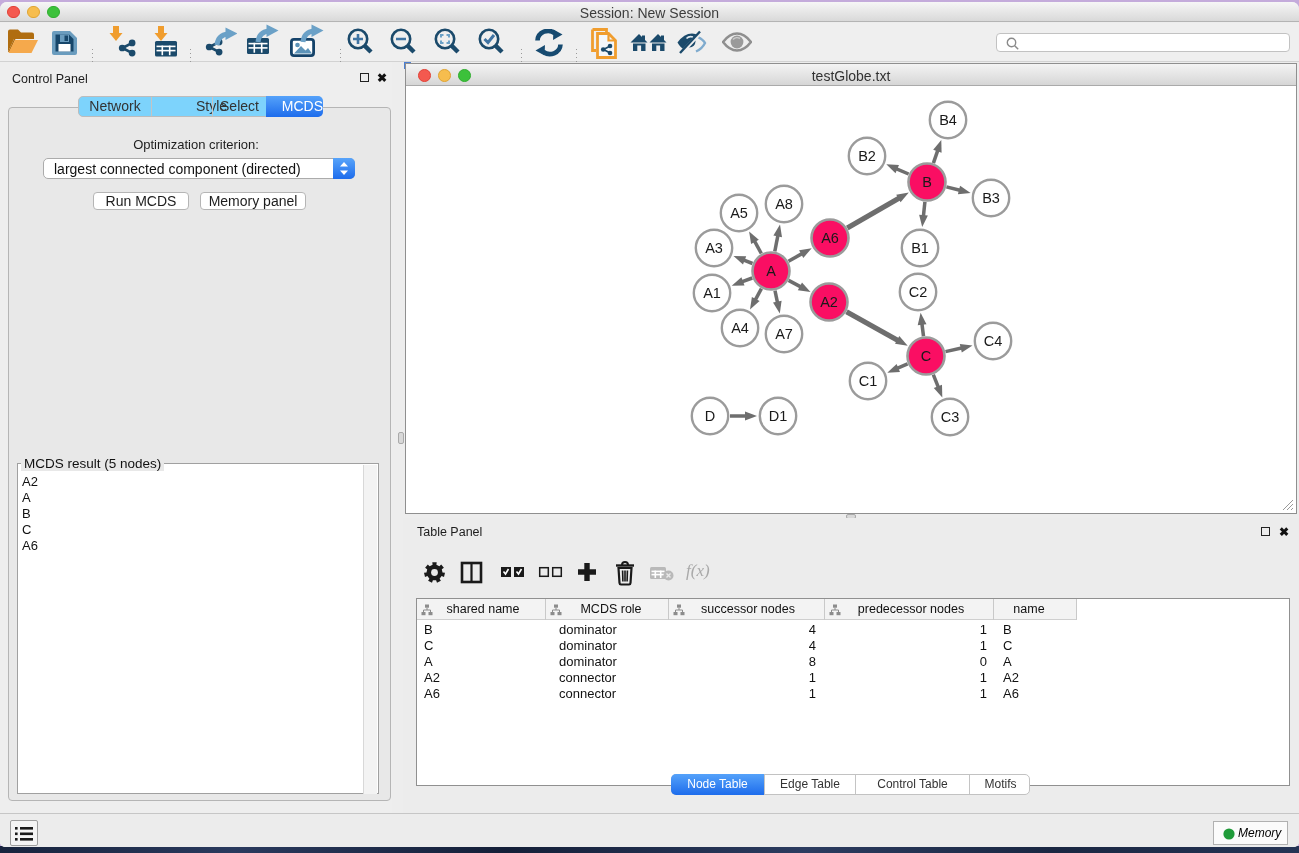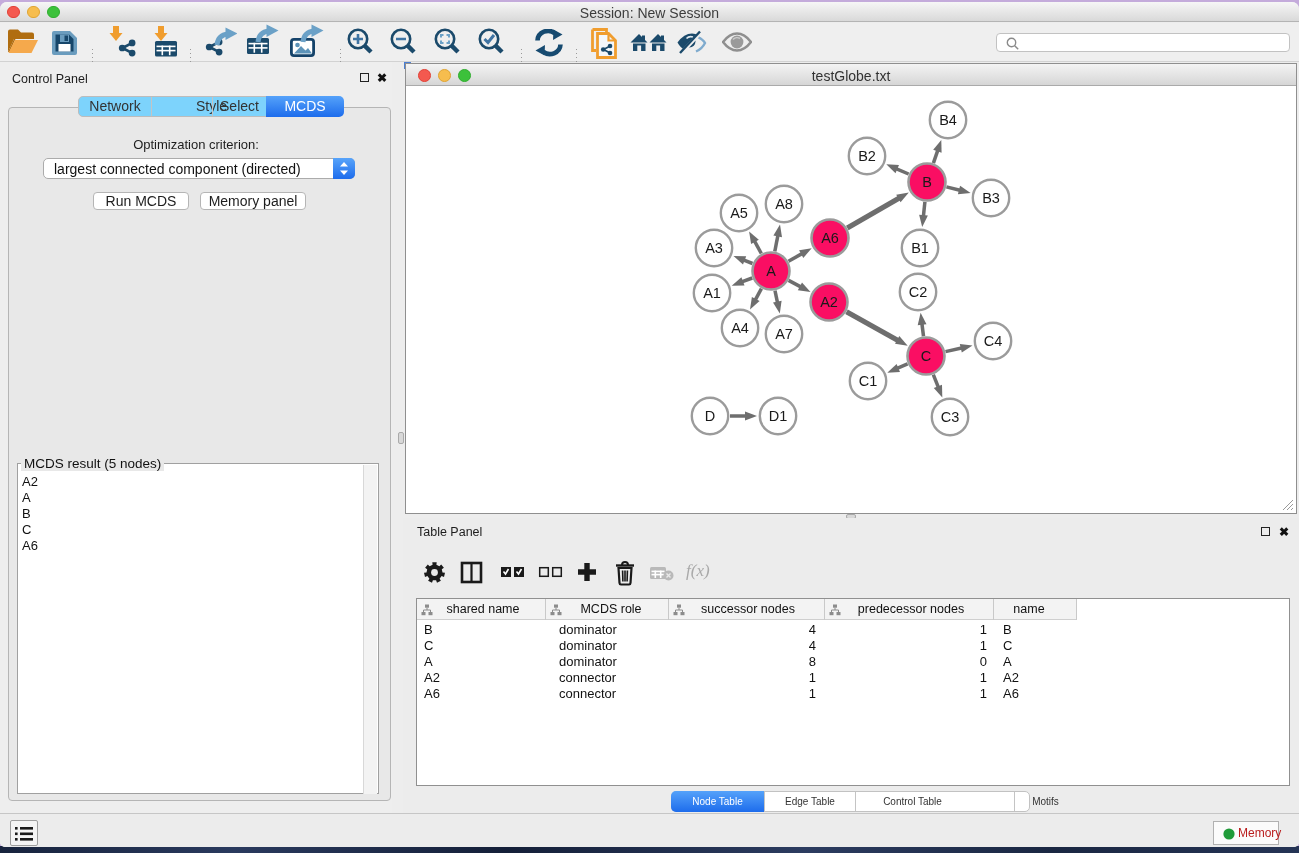--- a/index.html
+++ b/index.html
@@ -18,50 +18,50 @@
  border:1px solid #c2c2c2;border-radius:4px;}
 #leftpane{position:absolute;left:0;top:60px;width:392px;height:751px;background:#eeeeee;}
 .ptitle{position:absolute;font-size:12.5px;color:#1d1d1d;}
 .winbtn{position:absolute;width:9px;height:9px;border:1.6px solid #222;}
 .xbtn{position:absolute;font-size:12px;font-weight:bold;color:#111;}
 #cpanel{position:absolute;left:8px;top:105px;width:383px;height:694px;background:#e8e8e8;
  border:1px solid #b5b5b5;border-radius:4px;}
 #tabs{position:absolute;left:78px;top:94px;width:244px;height:21px;background:#7dd3fc;
  border:1px solid #bcbcbc;border-radius:5px;font-size:14px;color:#333;}
 .seg{position:absolute;top:0;height:19px;line-height:19px;text-align:center;border-left:1px solid #c4c4c4;}
-#mcdstab{position:absolute;left:187px;top:-1px;width:78px;height:21px;border-radius:0 5px 5px 0;
- background:linear-gradient(#55a2fa,#1d6cec);color:#fff;text-align:center;line-height:21px;}
+#mcdstab{position:absolute;left:187px;top:-1px;width:57px;height:21px;border-radius:0 5px 5px 0;
+ background:linear-gradient(#55a2fa,#1d6cec);color:#fff;text-align:right;line-height:21px;}
 #optlabel{position:absolute;left:0;top:135px;width:392px;text-align:center;font-size:13px;color:#1d1d1d;}
 #combo{position:absolute;left:43px;top:156px;width:312px;height:21px;background:#fff;
  border:1px solid #ababab;border-radius:5px;font-size:14px;color:#111;}
 #combo span{position:absolute;left:10px;top:2px;}
 #stepper{position:absolute;right:-1px;top:-1px;width:22px;height:21px;border-radius:0 5px 5px 0;
  background:linear-gradient(#58a4fa,#1d6cec);}
 .btn{position:absolute;height:18px;background:#fff;border:1px solid #b5b5b5;border-radius:4px;
  font-size:14px;color:#1d1d1d;text-align:center;line-height:17px;}
 #groupbox{position:absolute;left:17px;top:461px;width:362px;height:331px;background:#fff;border:1px solid #a0a0a0;}
 #grouplabel{position:absolute;left:21px;top:454px;background:#e8e8e8;padding:0 3px;font-size:13.5px;color:#111;}
 #gsb{position:absolute;right:1px;top:1px;width:14px;height:329px;background:#f3f3f3;border-left:1px solid #d8d8d8;}
 .li{position:absolute;left:22px;font-size:13px;color:#111;}
 #statusbar{position:absolute;left:0;top:811px;width:100%;height:34px;background:#ececec;border-top:1px solid #c6c6c6;}
 #listbtn{position:absolute;left:10px;top:818px;width:28px;height:26px;background:#f4f4f4;
  border:1px solid #9e9e9e;border-radius:2px;}
-#membtn{position:absolute;left:1213px;top:819px;width:66px;height:24px;background:#fbfbfb;
- border:1px solid #b1b1b1;font-size:12px;color:#b91c1c;}
+#membtn{position:absolute;left:1213px;top:819px;width:75px;height:24px;background:#fbfbfb;
+ border:1px solid #b1b1b1;font-size:12px;color:#000000;font-style:italic;}
 #netwin{position:absolute;left:405px;top:61px;width:892px;height:451px;background:#fff;border:1px solid #8f8f8f;}
 #nettitle{position:absolute;left:0;top:0;width:100%;height:22px;
  background:linear-gradient(#f4f4f4,#d6d6d6);border-bottom:1px solid #aaaaaa;font-size:14px;color:#323232;}
 .tl2{position:absolute;top:5px;width:12.8px;height:12.8px;border-radius:50%;}
 #tablepanel{position:absolute;left:403px;top:516px;width:896px;height:295px;background:#ececec;}
 #tbox{position:absolute;left:416px;top:596px;width:874px;height:188px;background:#fff;border:1px solid #909090;}
 #thead{position:absolute;left:417px;top:597px;width:659px;height:21px;background:#f3f3f3;border-bottom:1px solid #cfcfcf;}
 .hl{position:absolute;top:600px;font-size:12.5px;color:#111;text-align:center;}
 .cell{position:absolute;font-size:13px;color:#111;height:16px;line-height:16px;}
-#btabs{position:absolute;left:671px;top:789px;width:359px;height:21px;background:#fff;
- border:1px solid #c2c2c2;border-radius:5px;font-size:10px;color:#333;}
+#btabs{position:absolute;left:671px;top:772px;width:359px;height:21px;background:#fff;
+ border:1px solid #c2c2c2;border-radius:5px;font-size:12px;color:#333;}
 #nodetab{position:absolute;left:-1px;top:-1px;width:93px;height:21px;border-radius:5px 0 0 5px;
  background:linear-gradient(#55a2fa,#1d6cec);color:#fff;text-align:center;line-height:21px;}
 </style></head><body>
 <div id="desk"></div>
 <div id="win">
  <div id="titlebar">
   <div class="tl" style="left:7px;background:#f4594f;border:0.5px solid #e14136;"></div>
   <div class="tl" style="left:27px;background:#f6bd4e;border:0.5px solid #e0a432;"></div>
   <div class="tl" style="left:47px;background:#3cc13b;border:0.5px solid #30ad2f;"></div>
   <div id="title">Session: New Session</div>
@@ -461,14 +461,14 @@
     <div class="cell" style="left:1003px;top:668px;">A2</div>
     <div class="cell" style="left:424px;top:684px;">A6</div>
     <div class="cell" style="left:559px;top:684px;">connector</div>
     <div class="cell" style="left:716px;top:684px;width:100px;text-align:right;">1</div>
     <div class="cell" style="left:887px;top:684px;width:100px;text-align:right;">1</div>
     <div class="cell" style="left:1003px;top:684px;">A6</div>
  <div id="btabs">
    <div id="nodetab">Node Table</div>
    <div class="seg" style="left:92px;width:91px;">Edge Table</div>
    <div class="seg" style="left:183px;width:114px;">Control Table</div>
-   <div class="seg" style="left:297px;width:62px;margin-left:45px;">Motifs</div>
+   <div class="seg" style="left:297px;width:62px;">Motifs</div>
  </div>
 </div>
 </body></html>

